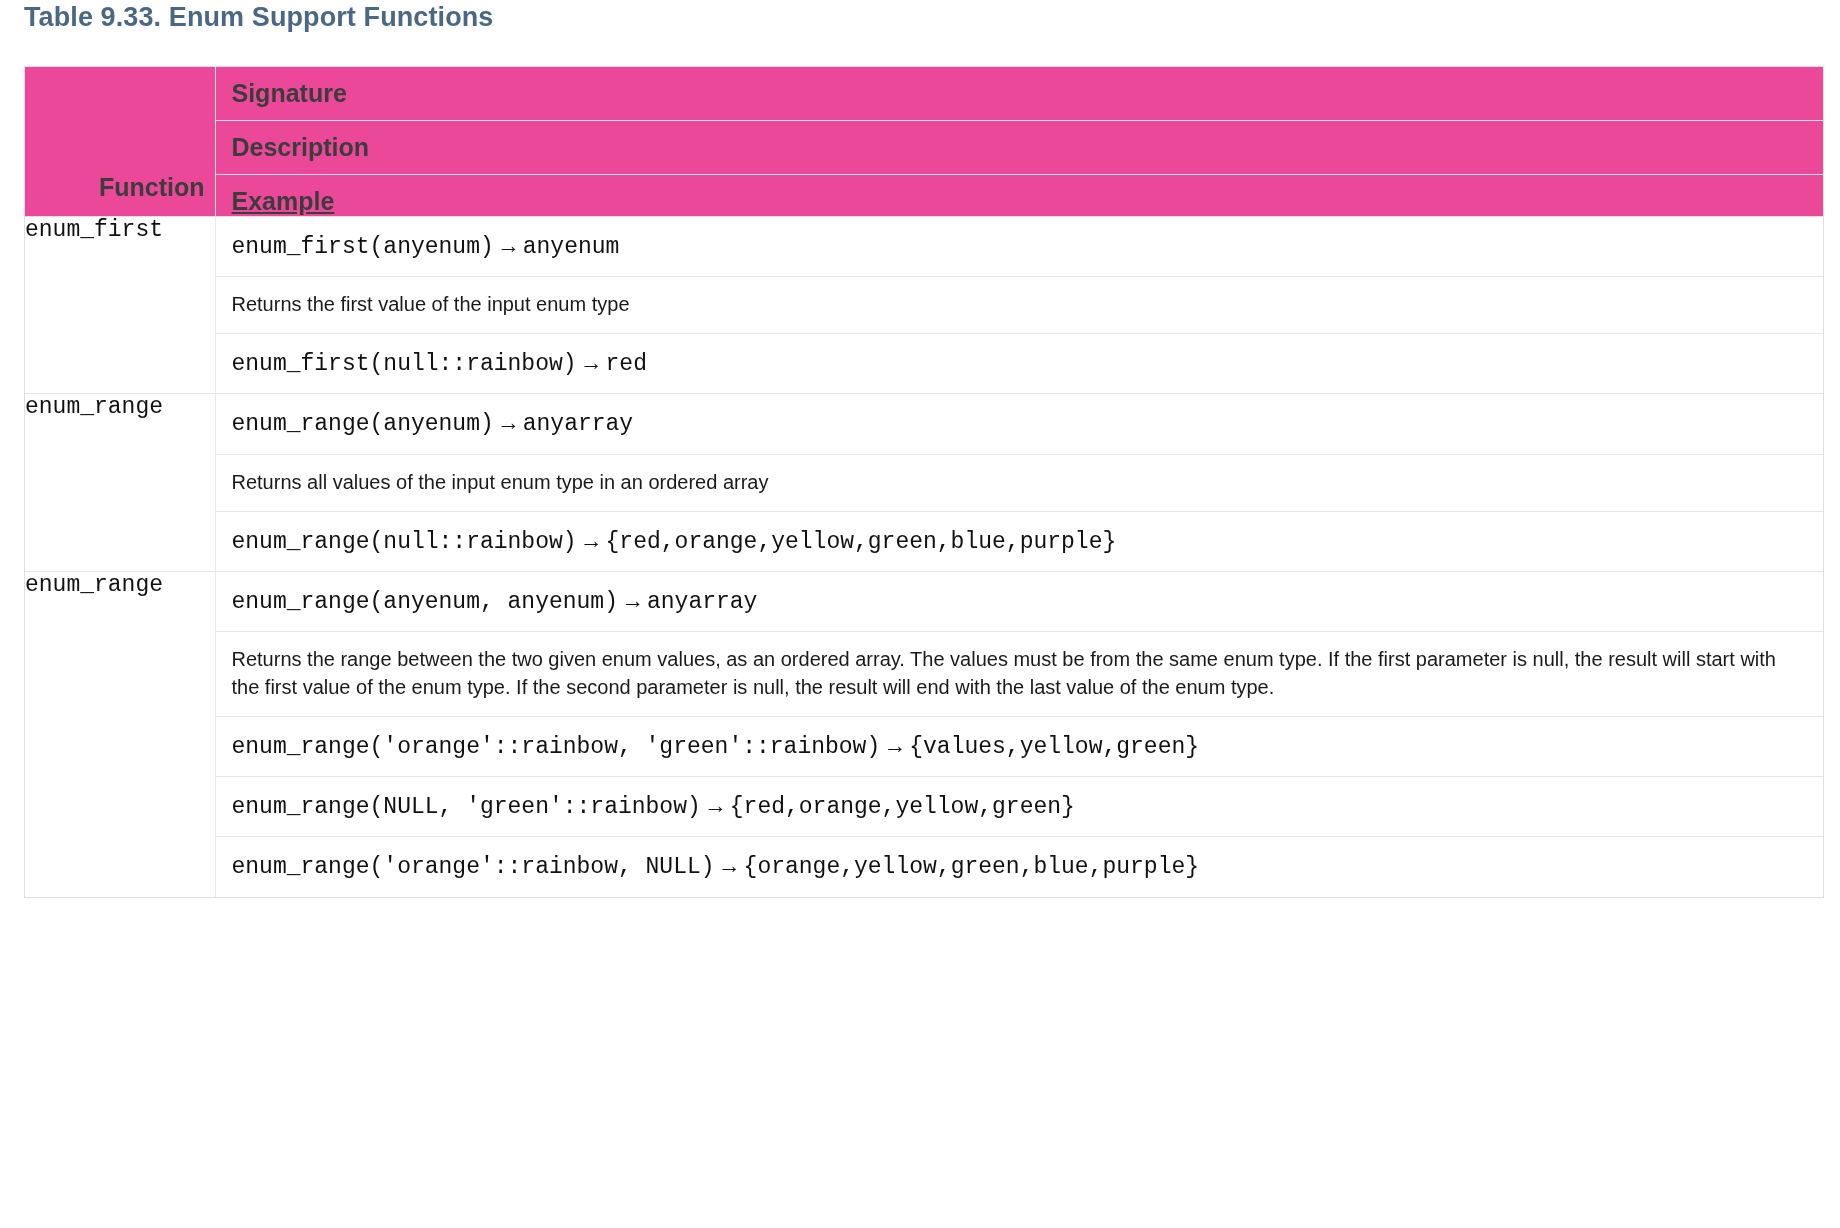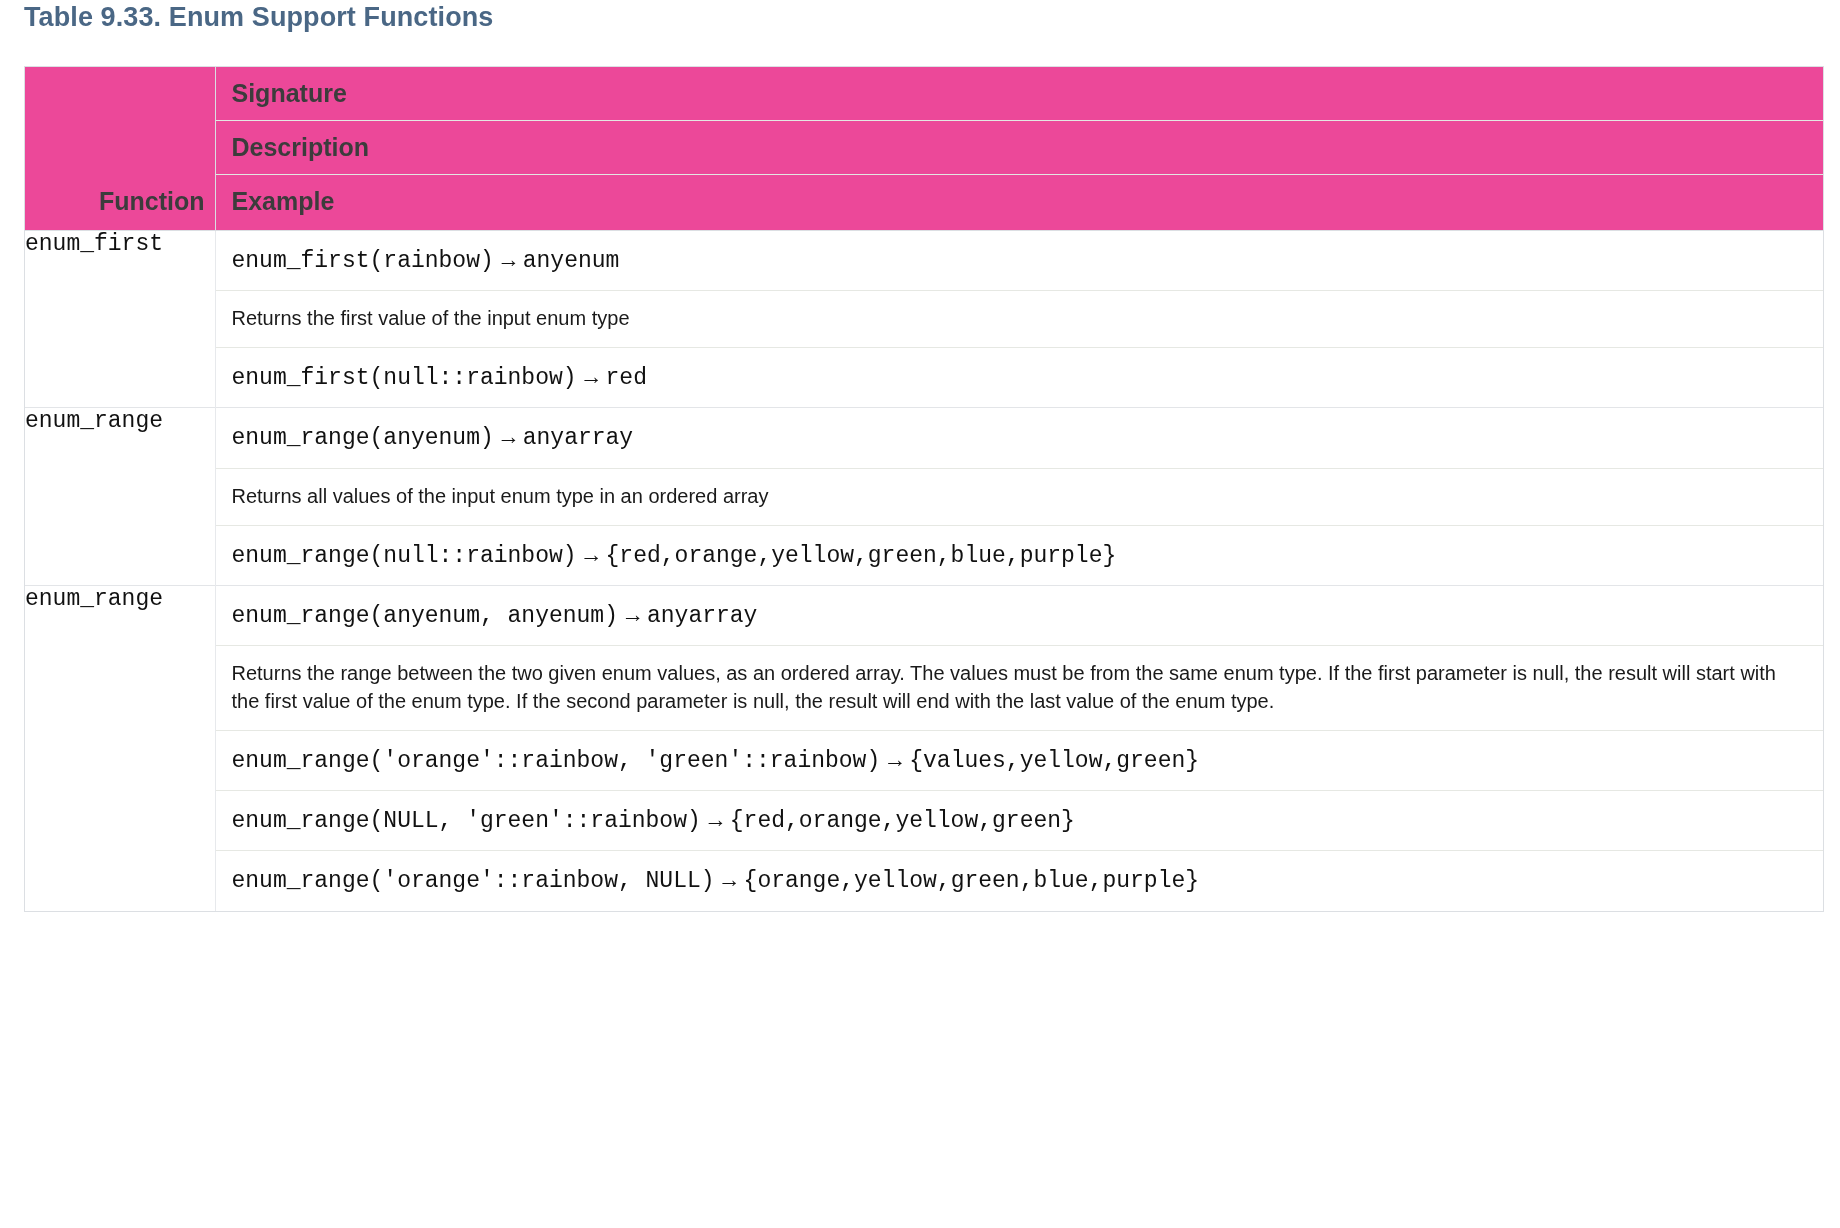--- a/index.html
+++ b/index.html
@@ -71,21 +71,21 @@
     border-right: 1px solid #dadde1;
     text-align: right;
   }
   th.hdr-body { padding: 0; }
 
   .hdr-stack { display: block; }
   .hdr-line {
     padding: 12px 12px 12px 16px;
     border-bottom: 1px solid #e4e6e2;
   }
-  .hdr-line.last { border-bottom: none; padding-bottom: 14px; }
+  .hdr-line.last { border-bottom: none; padding-bottom: 0; text-decoration: underline; }
 
   
   tbody tr.fn-row > td {
     border-top: 1px solid #e3e5e8;
     vertical-align: top;
     padding: 0;
   }
   tbody tr.fn-row:first-child > td { border-top: 1px solid #dcdfe3; }
 
   td.cell-fn {
@@ -151,21 +151,21 @@
               <span class="hdr-line" style="display:block;">Description</span>
               <span class="hdr-line last" style="display:block;">Example</span>
             </span>
           </th>
         </tr>
       </thead>
       <tbody id="tbody">
           <tr class="fn-row">
             <td class="cell-fn">enum_first</td>
             <td class="cell-body">
-              <div class="sub mono"><span class="sig-args">enum_first(rainbow)</span><span class="arrow">→</span><span>anyenum</span></div>
+              <div class="sub mono"><span class="sig-args">enum_first(anyenum)</span><span class="arrow">→</span><span>anyenum</span></div>
               <div class="sub desc">Returns the first value of the input enum type</div>
               <div class="sub mono last"><span>enum_first(null::rainbow)</span><span class="arrow">→</span><span>red</span></div>
             </td>
           </tr>
           <tr class="fn-row">
             <td class="cell-fn">enum_range</td>
             <td class="cell-body">
               <div class="sub mono"><span class="sig-args">enum_range(anyenum)</span><span class="arrow">→</span><span>anyarray</span></div>
               <div class="sub desc">Returns all values of the input enum type in an ordered array</div>
               <div class="sub mono last"><span>enum_range(null::rainbow)</span><span class="arrow">→</span><span>{red,orange,yellow,green,blue,purple}</span></div>

